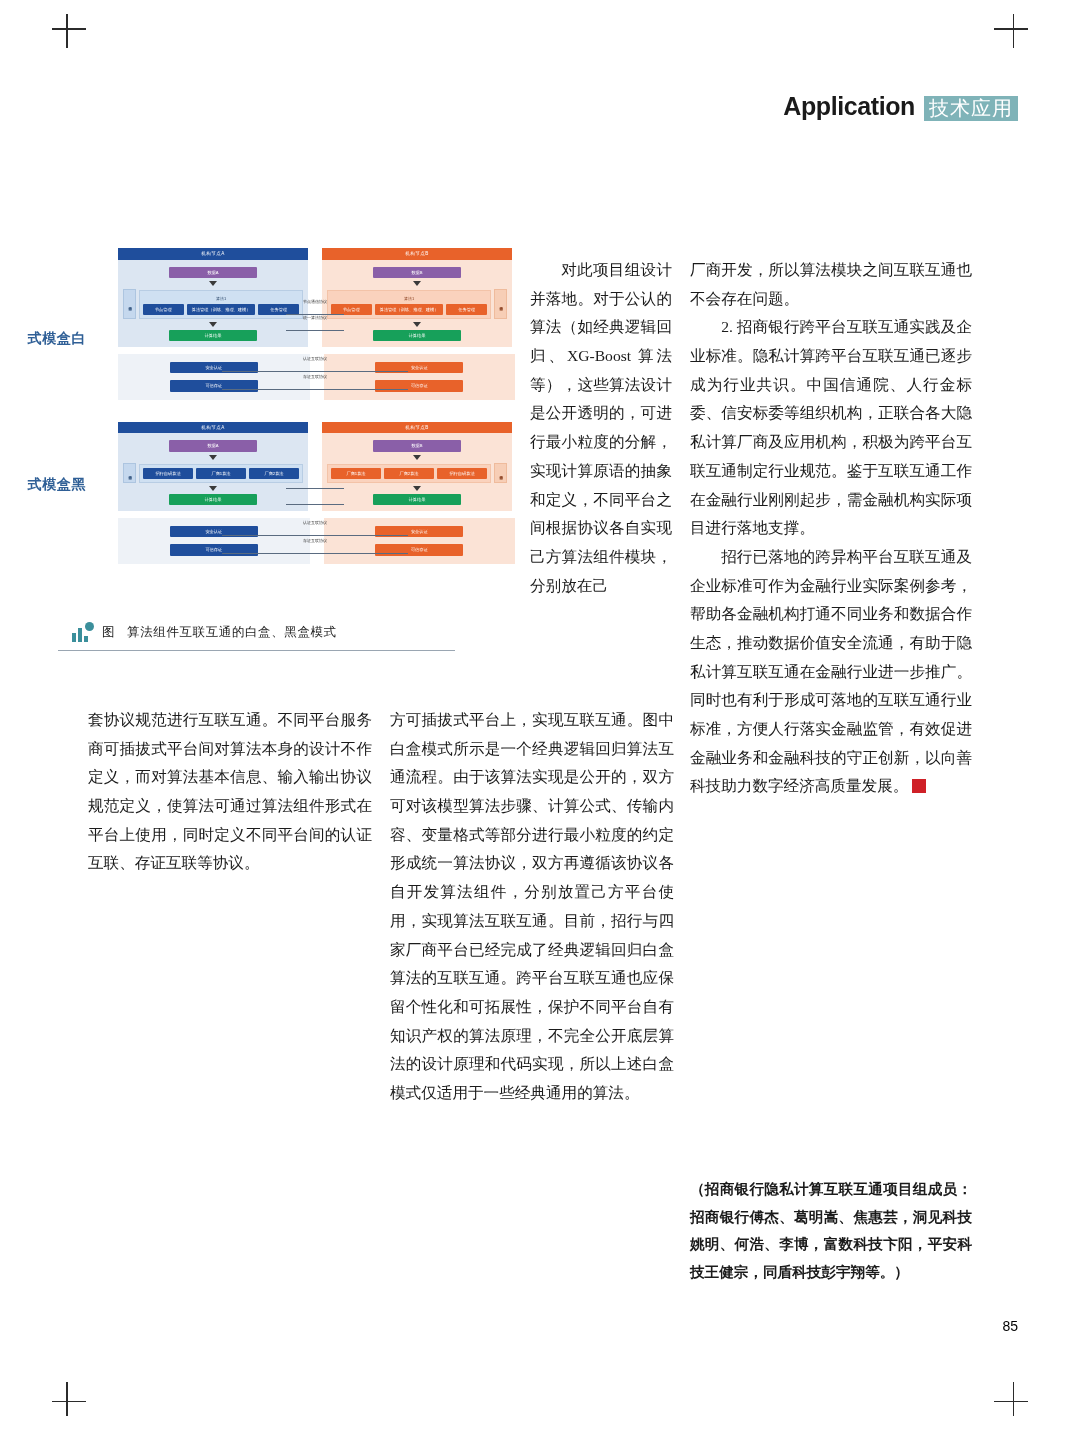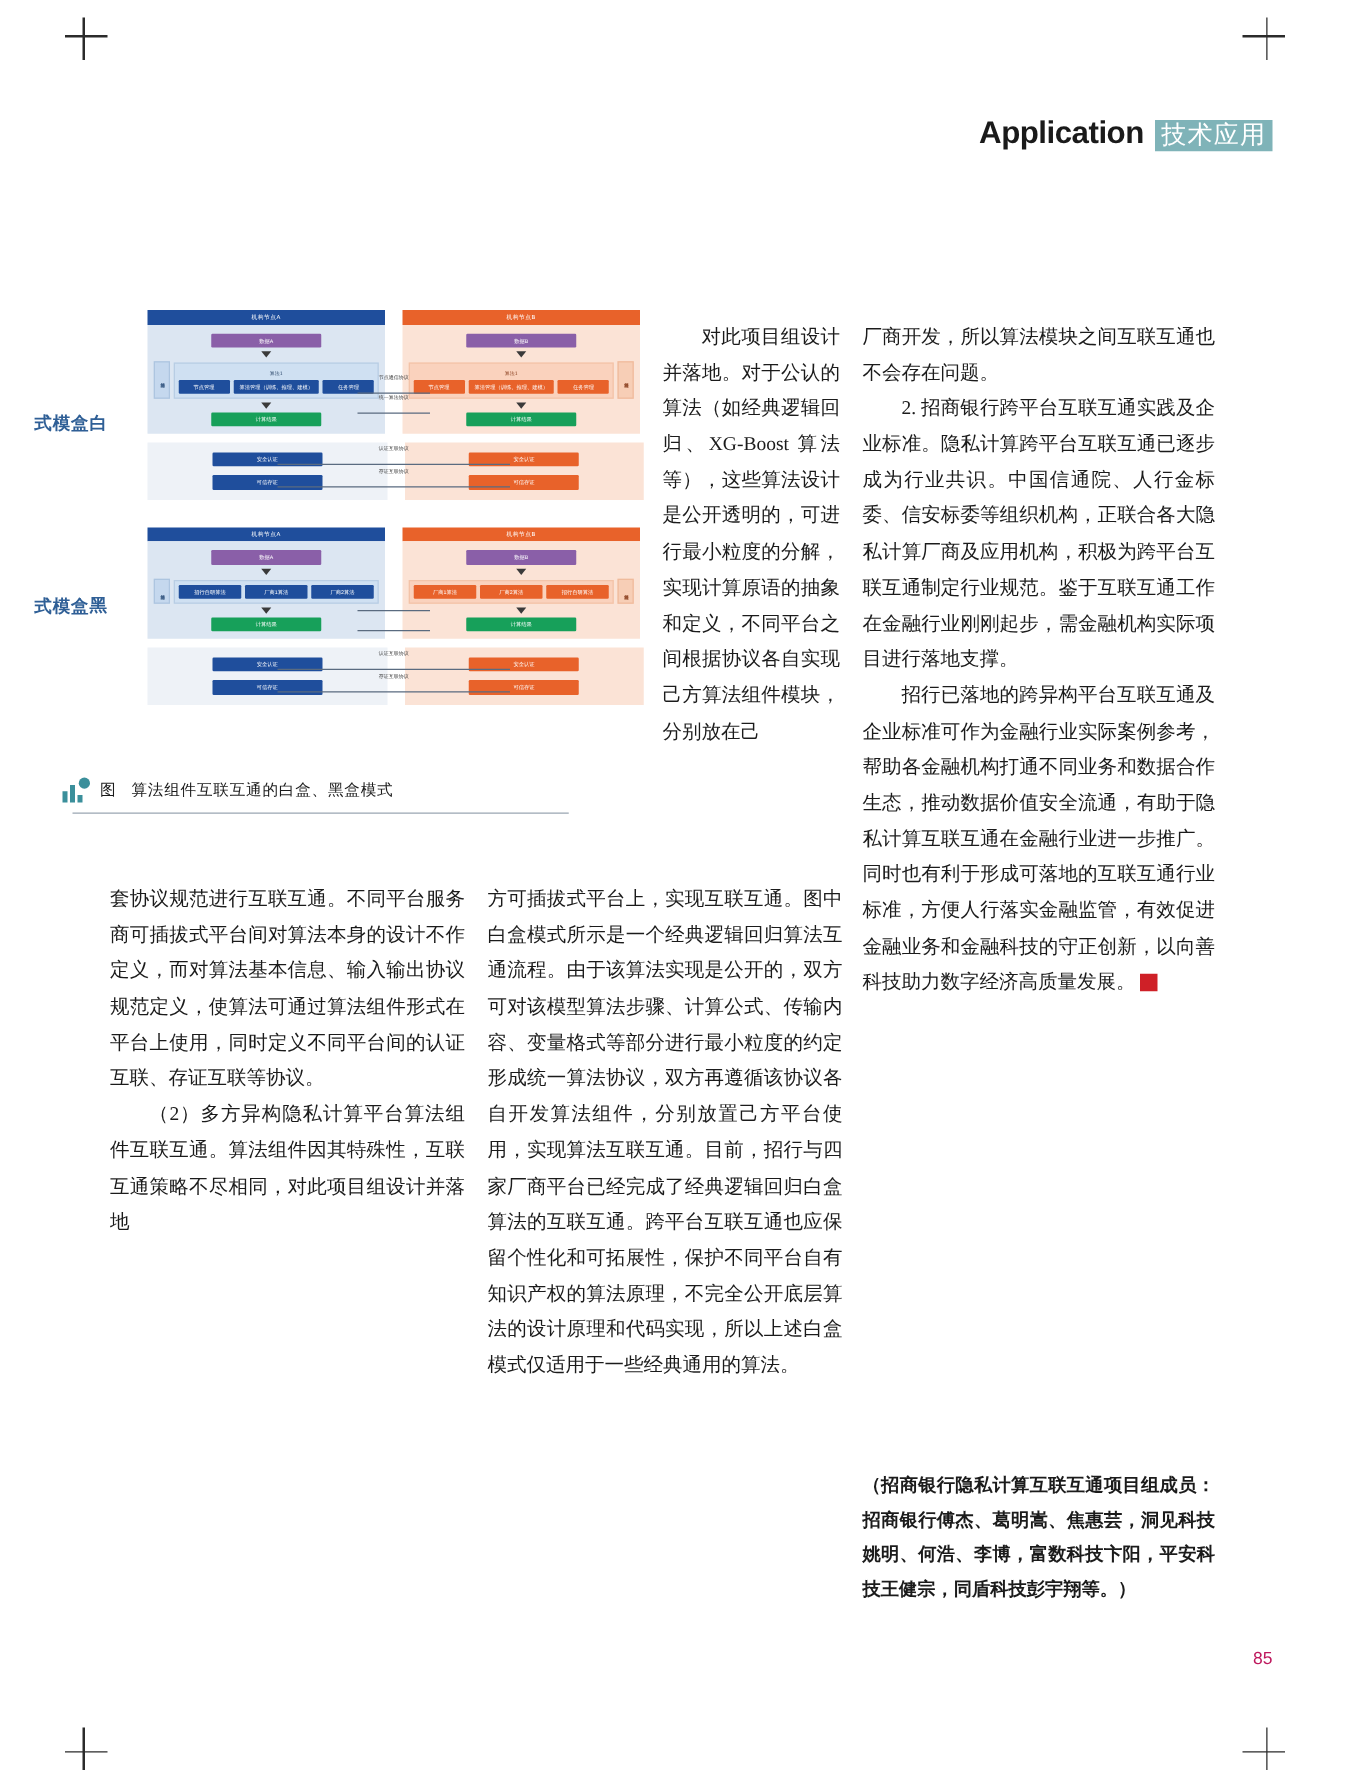--- a/index.html
+++ b/index.html
@@ -82,21 +82,21 @@
   .vlabel.or{color:#8a4020;background:#f7ceb6;border-color:#efbb9c;}
   .connline{position:absolute;height:1px;background:#5a6b80;}
 
   .lowerpair{display:flex;gap:14px;margin-top:7px;}
   .lowbox{width:190px;background:#eef2f7;padding:8px 5px;}
   .lowbox.or{background:#fbe3d6;}
   .lowbox .chip{margin:0 auto;width:86px;}
   .lowbox .chip + .chip{margin-top:7px;}
 
   .figcap{
-    position:absolute;left:50px;top:374px;width:397px;
+    position:absolute;left:72px;top:374px;width:397px;
     display:flex;align-items:center;gap:8px;
   }
   .figcap .mark{width:22px;height:20px;position:relative;}
   .figcap .mark b{position:absolute;bottom:0;width:4px;background:#3b8f9b;display:block;}
   .figcap .mark b:nth-child(1){left:0;height:9px;}
   .figcap .mark b:nth-child(2){left:6px;height:14px;}
   .figcap .mark b:nth-child(3){left:12px;height:6px;}
   .figcap .mark s{position:absolute;right:0;top:0;width:9px;height:9px;border-radius:50%;
     background:#3b8f9b;text-decoration:none;}
   .figcap .txt{
@@ -125,21 +125,21 @@
     font-family:"Liberation Sans","DejaVu Sans",sans-serif;
   }
   .credit{
     position:absolute;left:690px;top:1176px;width:282px;
     font-family:"Liberation Sans","DejaVu Sans",sans-serif;
     font-weight:700;font-size:14.6px;line-height:1.9;text-align:justify;color:#1b1b1b;
   }
   .folio{
     position:absolute;right:62px;top:1318px;
     font-family:"Liberation Sans","DejaVu Sans",sans-serif;
-    font-size:14px;color:#be185d;
+    font-size:14px;color:#000000;
   }
 </style>
 </head>
 <body>
 
 <div>
   <div class="vbar" style="left:66px;top:14px;height:34px;"></div>
   <div class="hbar" style="left:52px;top:28px;width:34px;"></div>
 </div>
 <div>
@@ -361,21 +361,20 @@
       <s></s>
     </div>
   <div class="txt">
     <span class="n">图</span><span>算法组件互联互通的白盒、黑盒模式</span>
   </div>
 </div>
 <div class="caprule" style="top:650px;"></div>
 
 <div class="col colA">
   <p>套协议规范进行互联互通。不同平台服务商可插拔式平台间对算法本身的设计不作定义，而对算法基本信息、输入输出协议规范定义，使算法可通过算法组件形式在平台上使用，同时定义不同平台间的认证互联、存证互联等协议。</p>
-  <p class="ind">（2）多方异构隐私计算平台算法组件互联互通。算法组件因其特殊性，互联互通策略不尽相同，对此项目组设计并落地</p>
 </div>
 
 <div class="col colB1">
   <p class="ind">对此项目组设计并落地。对于公认的算法（如经典逻辑回归、XG-Boost 算法等），这些算法设计是公开透明的，可进行最小粒度的分解，实现计算原语的抽象和定义，不同平台之间根据协议各自实现己方算法组件模块，分别放在己</p>
 </div>
 
 <div class="col colB2">
   <p>方可插拔式平台上，实现互联互通。图中白盒模式所示是一个经典逻辑回归算法互通流程。由于该算法实现是公开的，双方可对该模型算法步骤、计算公式、传输内容、变量格式等部分进行最小粒度的约定形成统一算法协议，双方再遵循该协议各自开发算法组件，分别放置己方平台使用，实现算法互联互通。目前，招行与四家厂商平台已经完成了经典逻辑回归白盒算法的互联互通。跨平台互联互通也应保留个性化和可拓展性，保护不同平台自有知识产权的算法原理，不完全公开底层算法的设计原理和代码实现，所以上述白盒模式仅适用于一些经典通用的算法。</p>
 </div>
 

